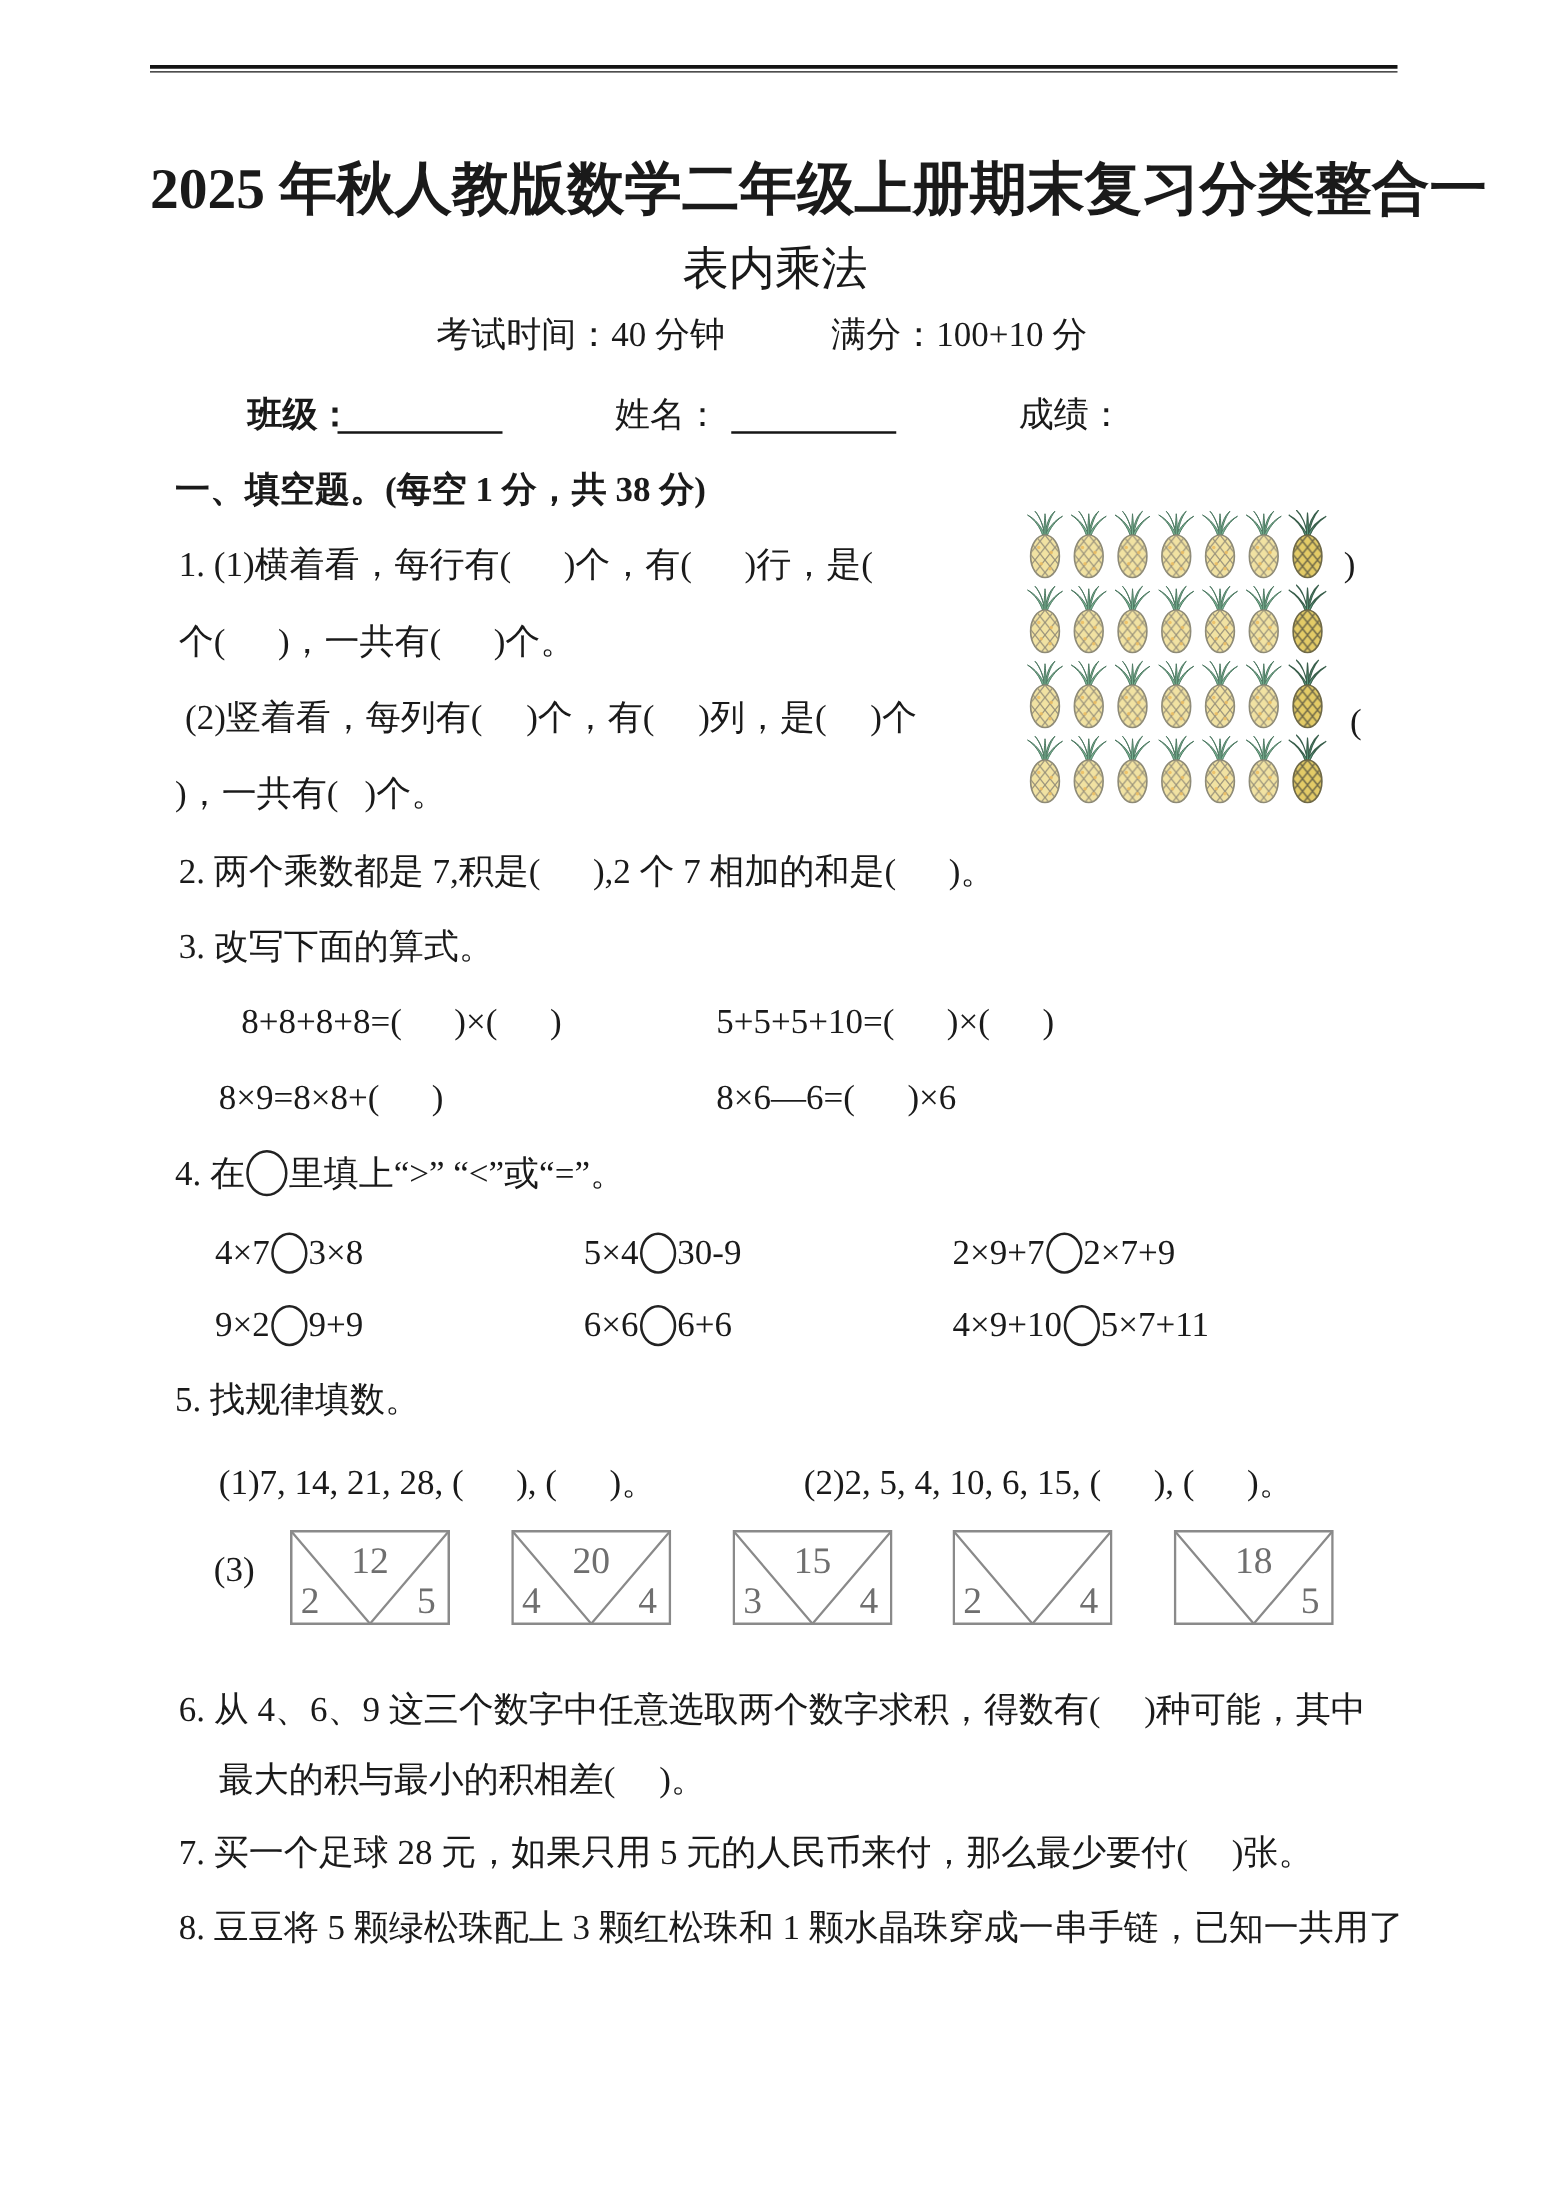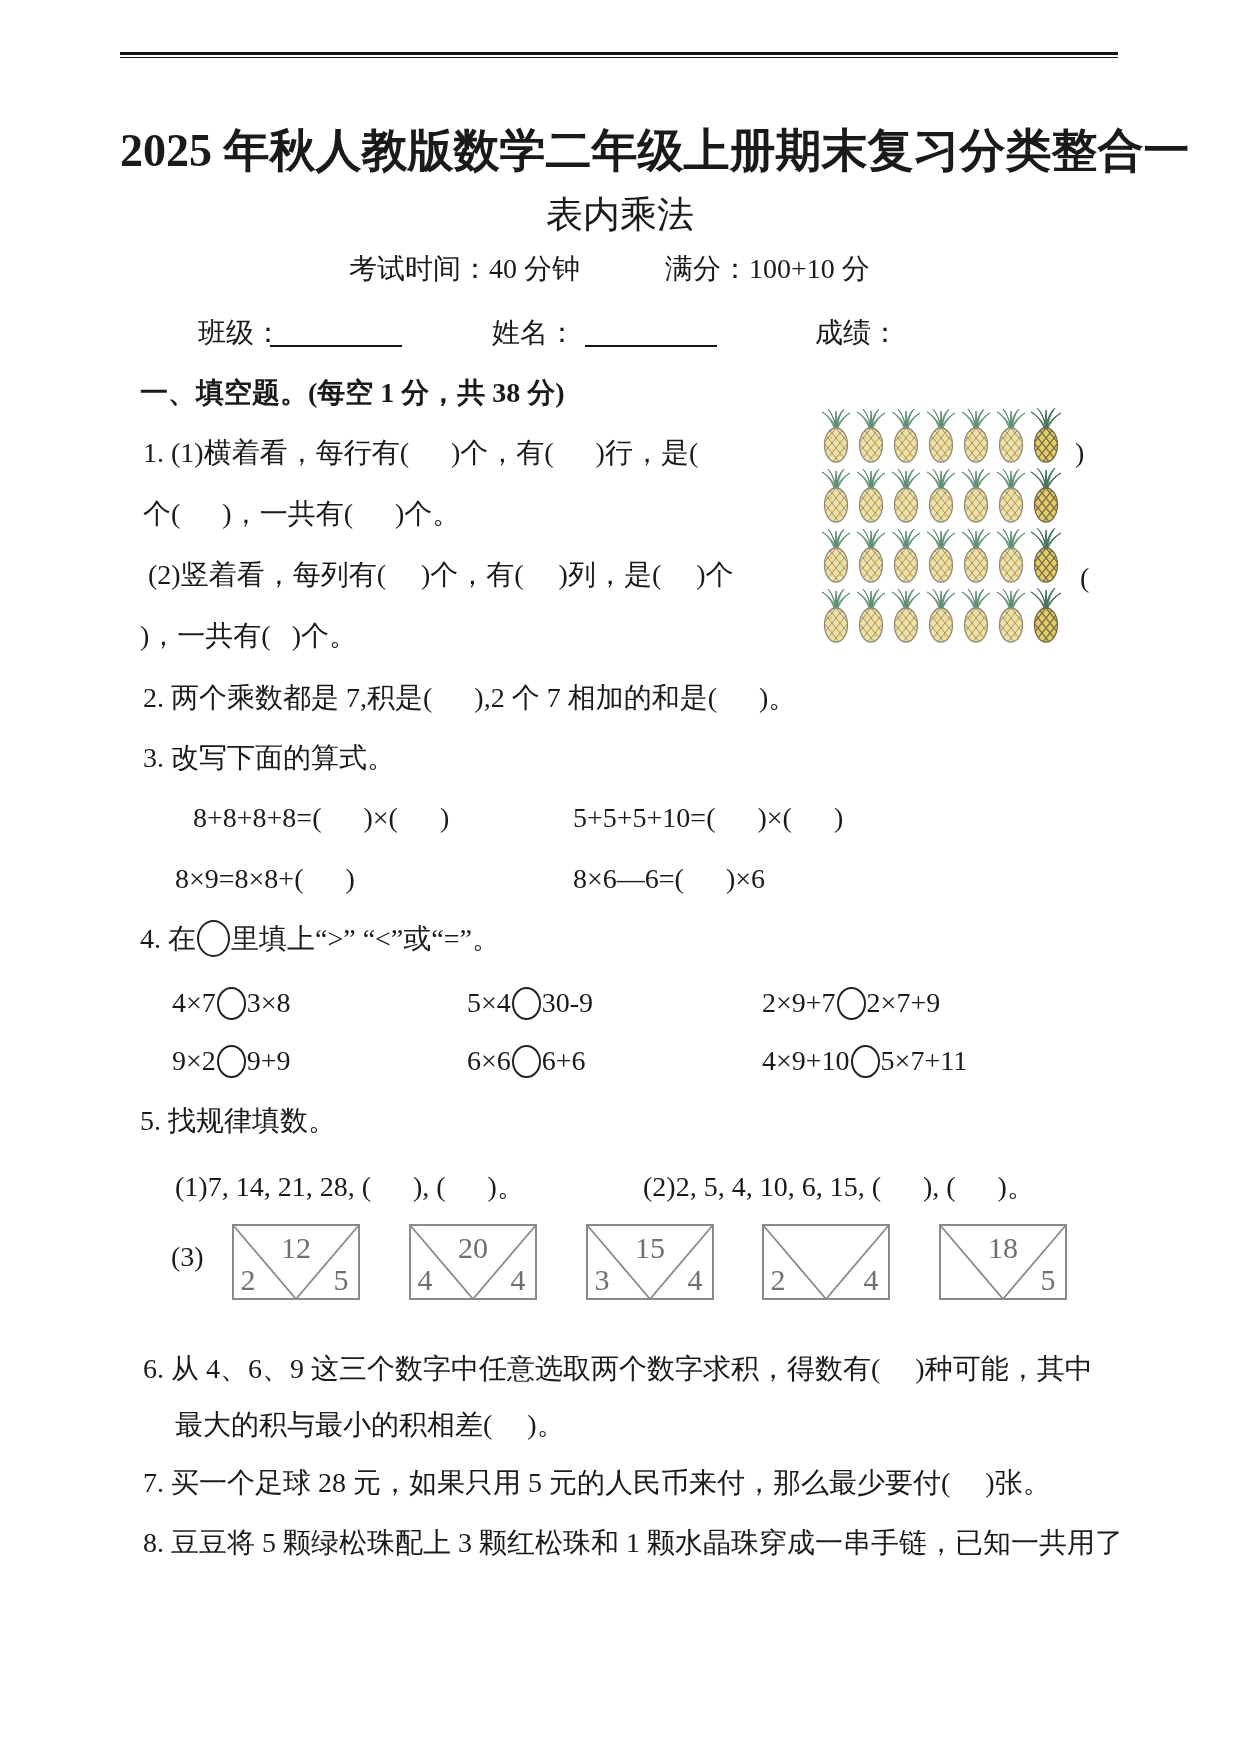--- a/index.html
+++ b/index.html
@@ -47,21 +47,21 @@
 <div class="page">
 
   <div class="rule"></div>
 
   <div class="title">2025 年秋人教版数学二年级上册期末复习分类整合一</div>
   <div class="subtitle">表内乘法</div>
 
   <div class="t" style="left:314px; top:252px;margin-left:35px;">考试时间：40 分钟</div>
   <div class="t" style="left:665px; top:252px;">满分：100+10 分</div>
 
-  <div class="t" style="left:198px; top:316px;">班级：</div>
+  <div class="t" style="left:198px; top:316px;font-weight:bold;">班级：</div>
   <div class="blank" style="left:270px; top:345px; width:132px;"></div>
   <div class="t" style="left:492px; top:316px;">姓名：</div>
   <div class="blank" style="left:585px; top:345px; width:132px;"></div>
   <div class="t" style="left:815px; top:316px;">成绩：</div>
 
   <div class="t bold" style="left:140px; top:376px;">一、填空题。(每空 1 分，共 38 分)</div>
 
   <div class="t" style="left:143px; top:436px;">1. (1)横着看，每行有(      )个，有(      )行，是(</div>
   <div class="t" style="left:1075px; top:436px;">)</div>
   <div class="t" style="left:143px; top:497px;">个(      )，一共有(      )个。</div>

